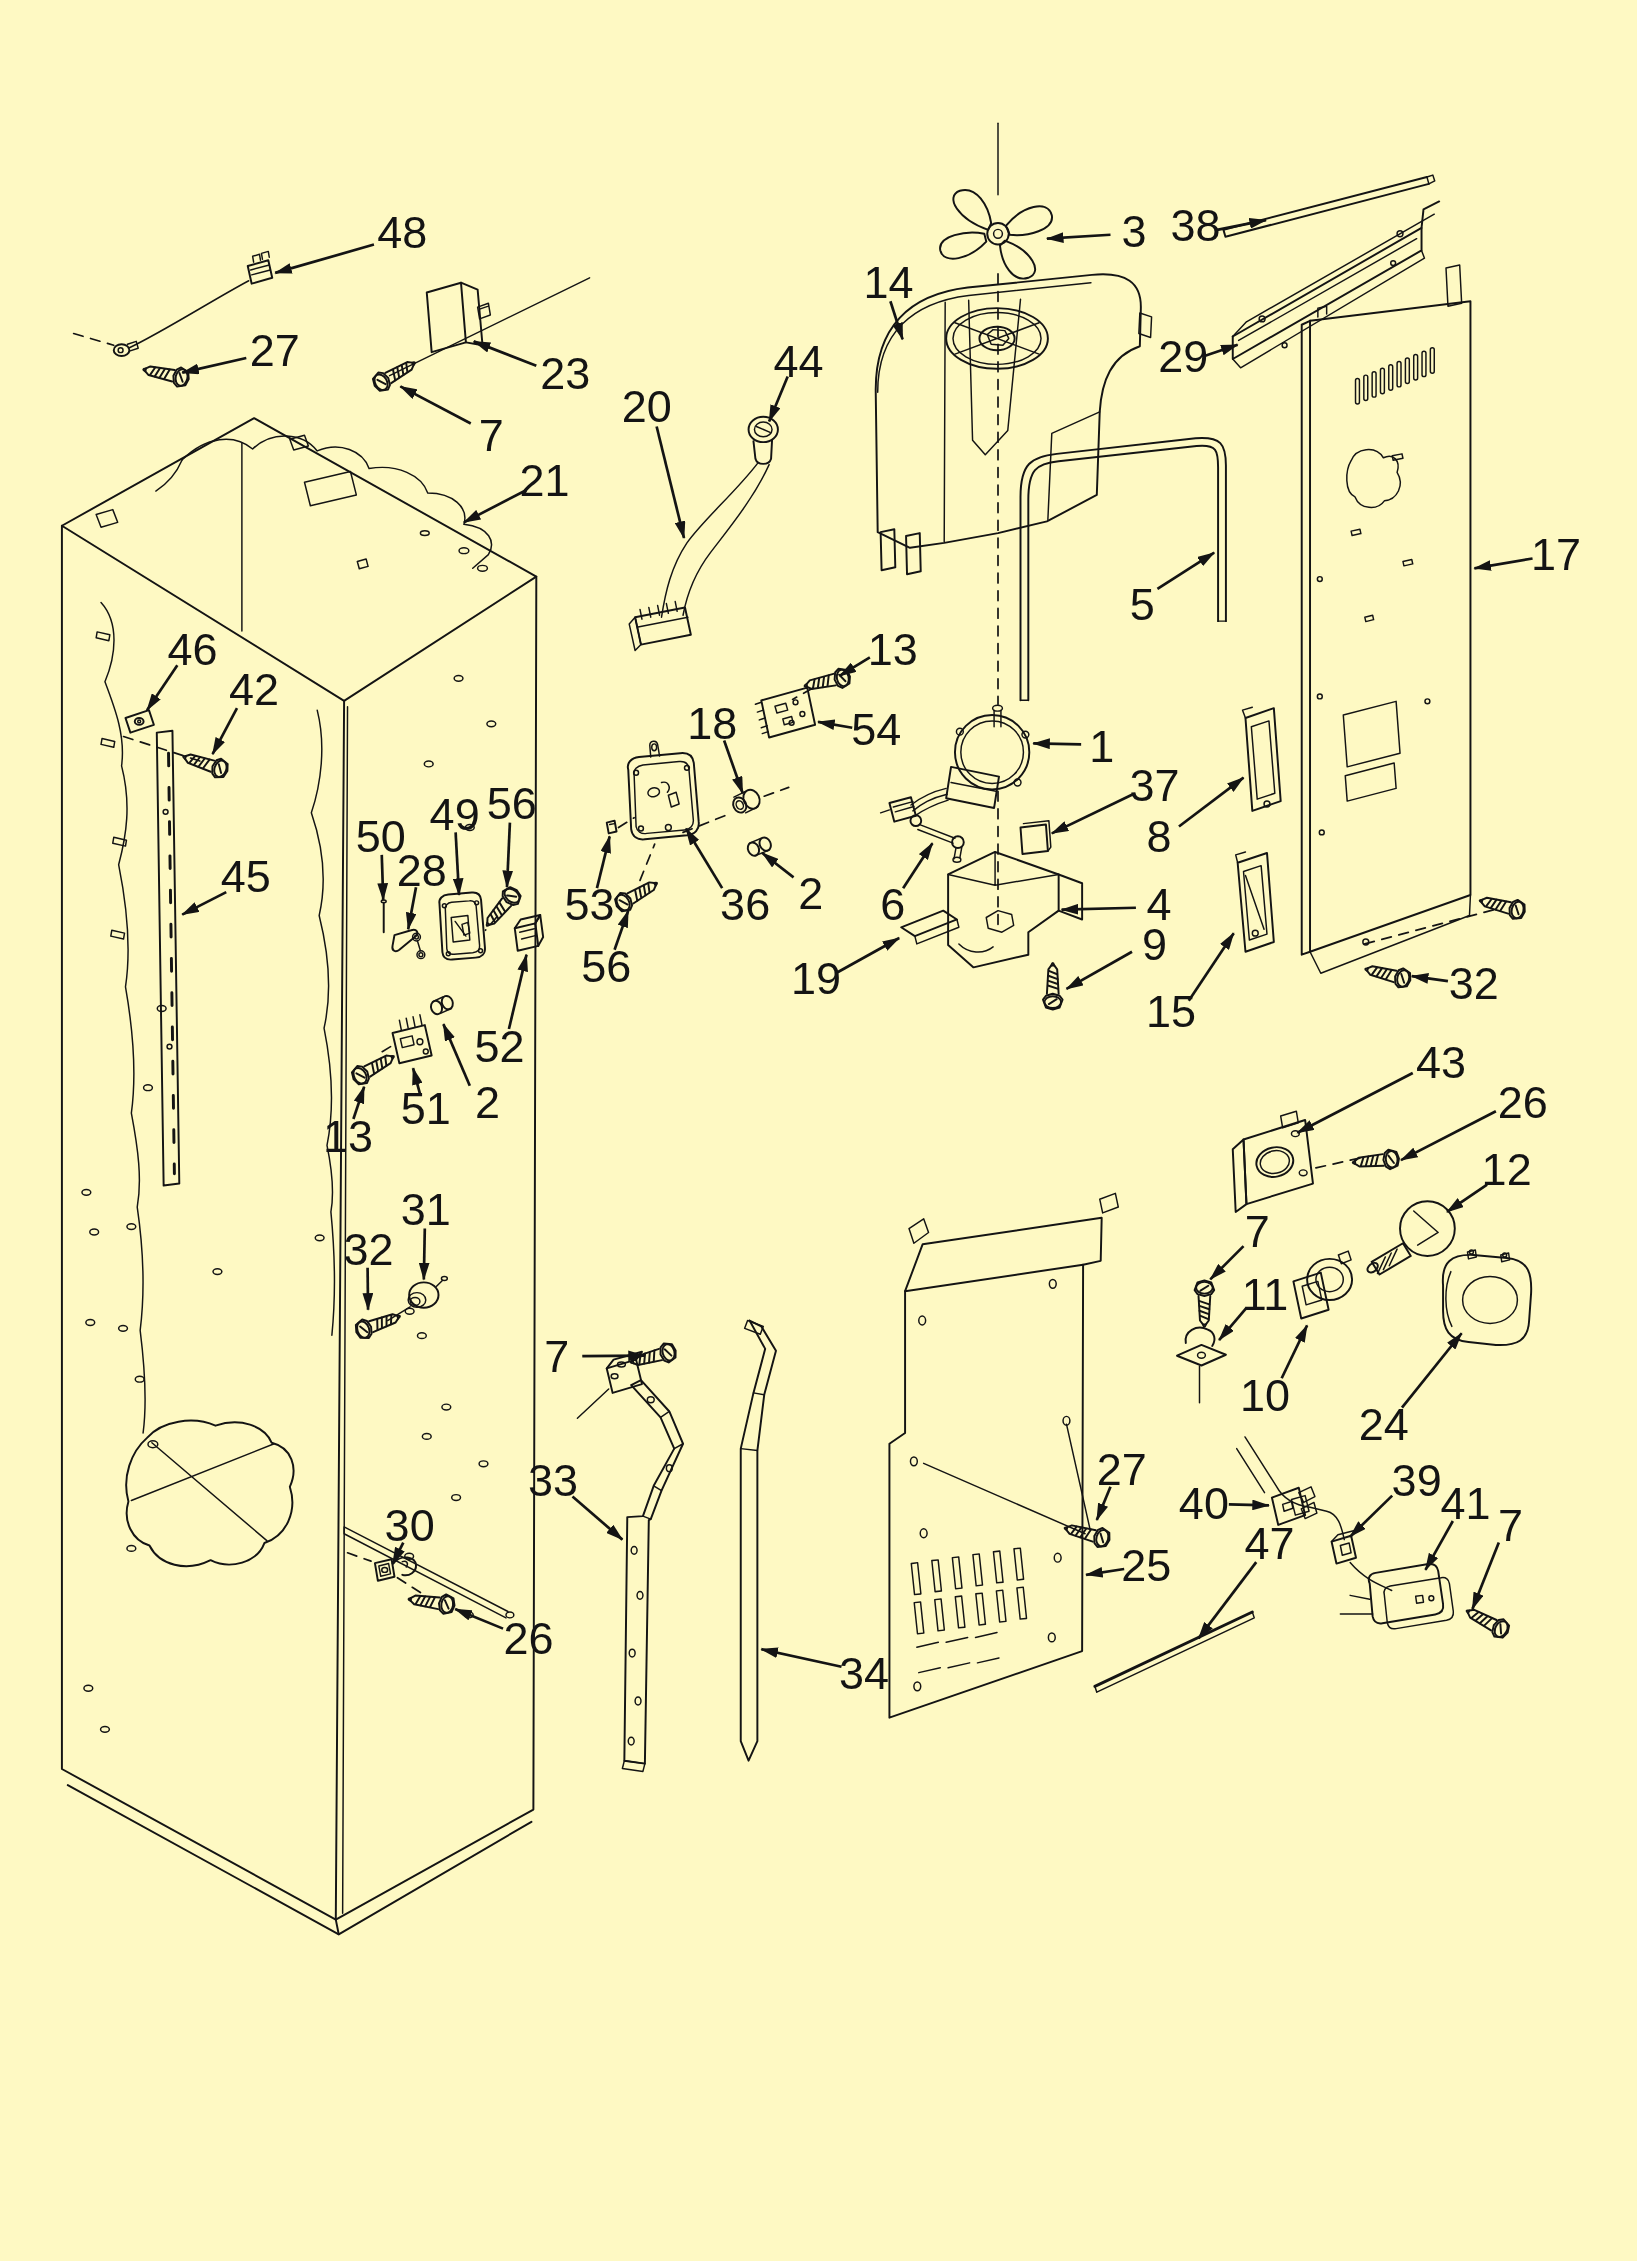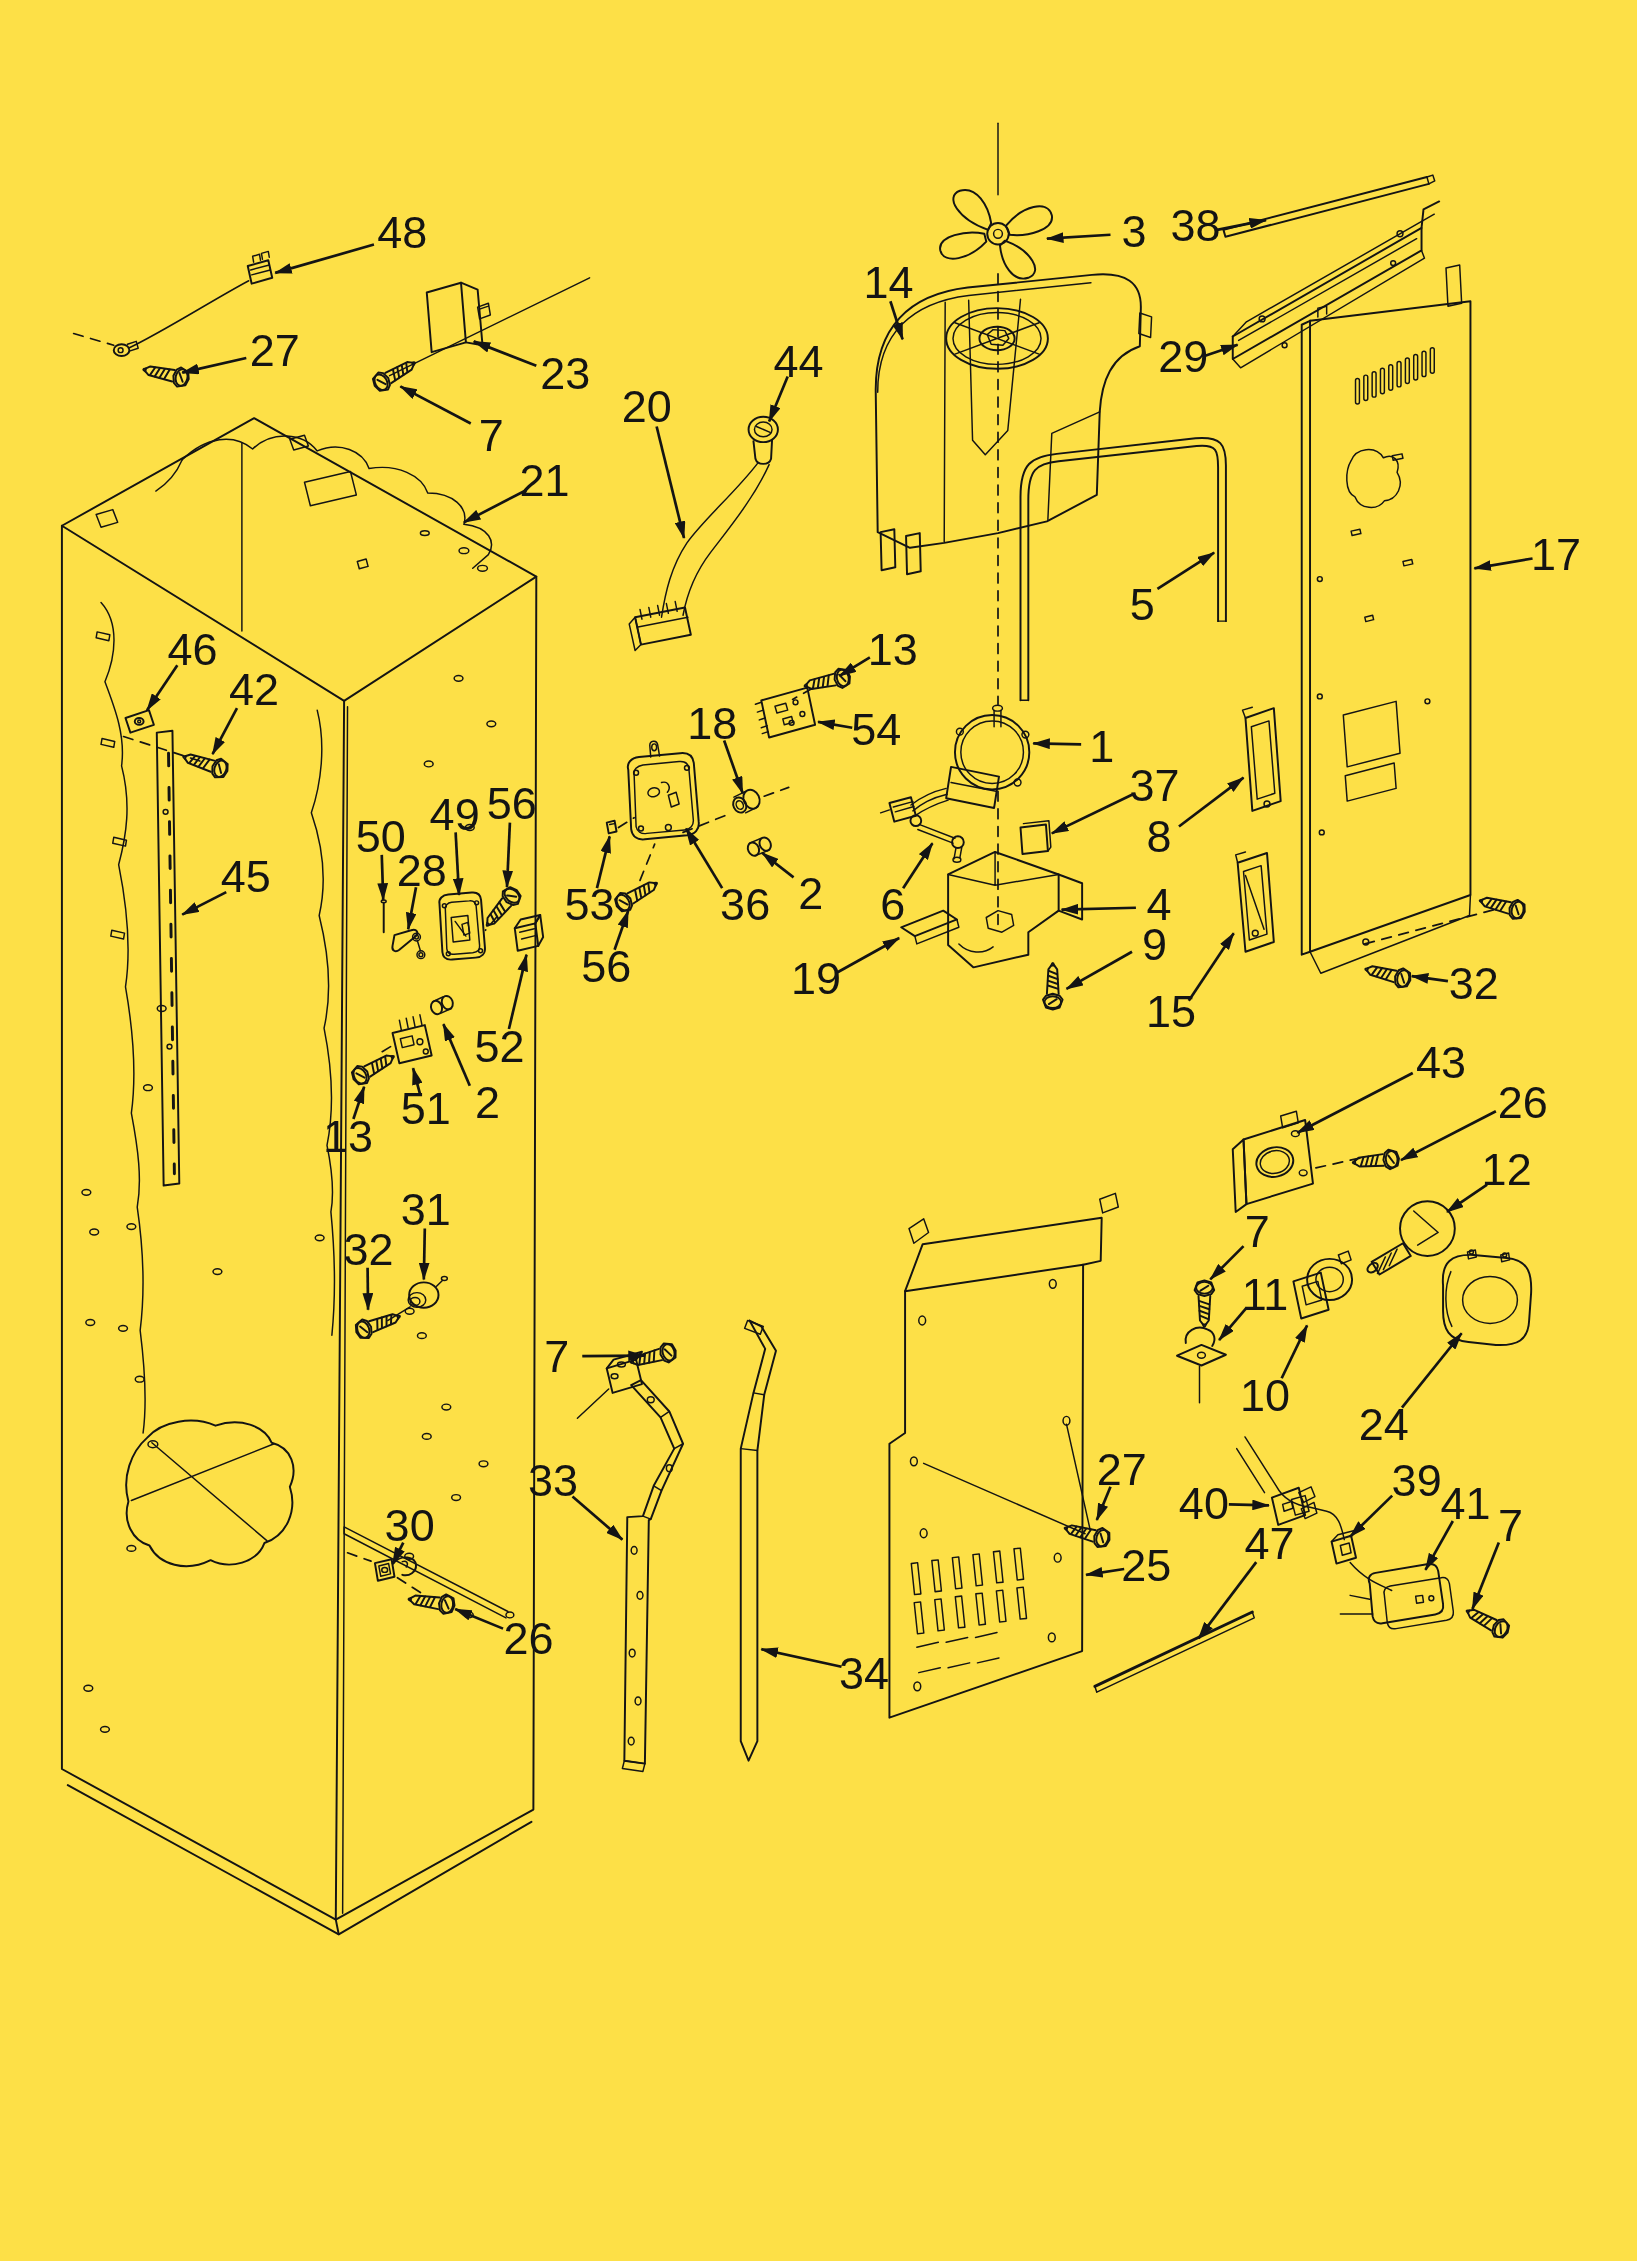--- a/index.html
+++ b/index.html
@@ -1,16 +1,16 @@
 <!DOCTYPE html>
 <html style="font-size:7.8px"><head>
 <meta charset="utf-8">
 <style>
   html,body{margin:0;padding:0;background:#fff;}
-  #stage{width:1638px;height:2261px;background:#fde047;position:relative;}
+  #stage{width:1638px;height:2261px;background:#fef9c3;position:relative;}
   svg{display:block;}
   .part{stroke:#141414;fill:none;stroke-width:4;stroke-linecap:round;stroke-linejoin:round;}
   .thin{stroke-width:3;}
   .thick{stroke-width:6;}
   .dash{stroke-dasharray:20 16;stroke-width:3.5;}
   .callout-line{stroke:#141414;stroke-width:5.5;fill:none;}
   .callout-text{font-family:"Liberation Sans","DejaVu Sans",sans-serif;font-size:92px;fill:#141414;}
 </style>
 </head>
 <body>

